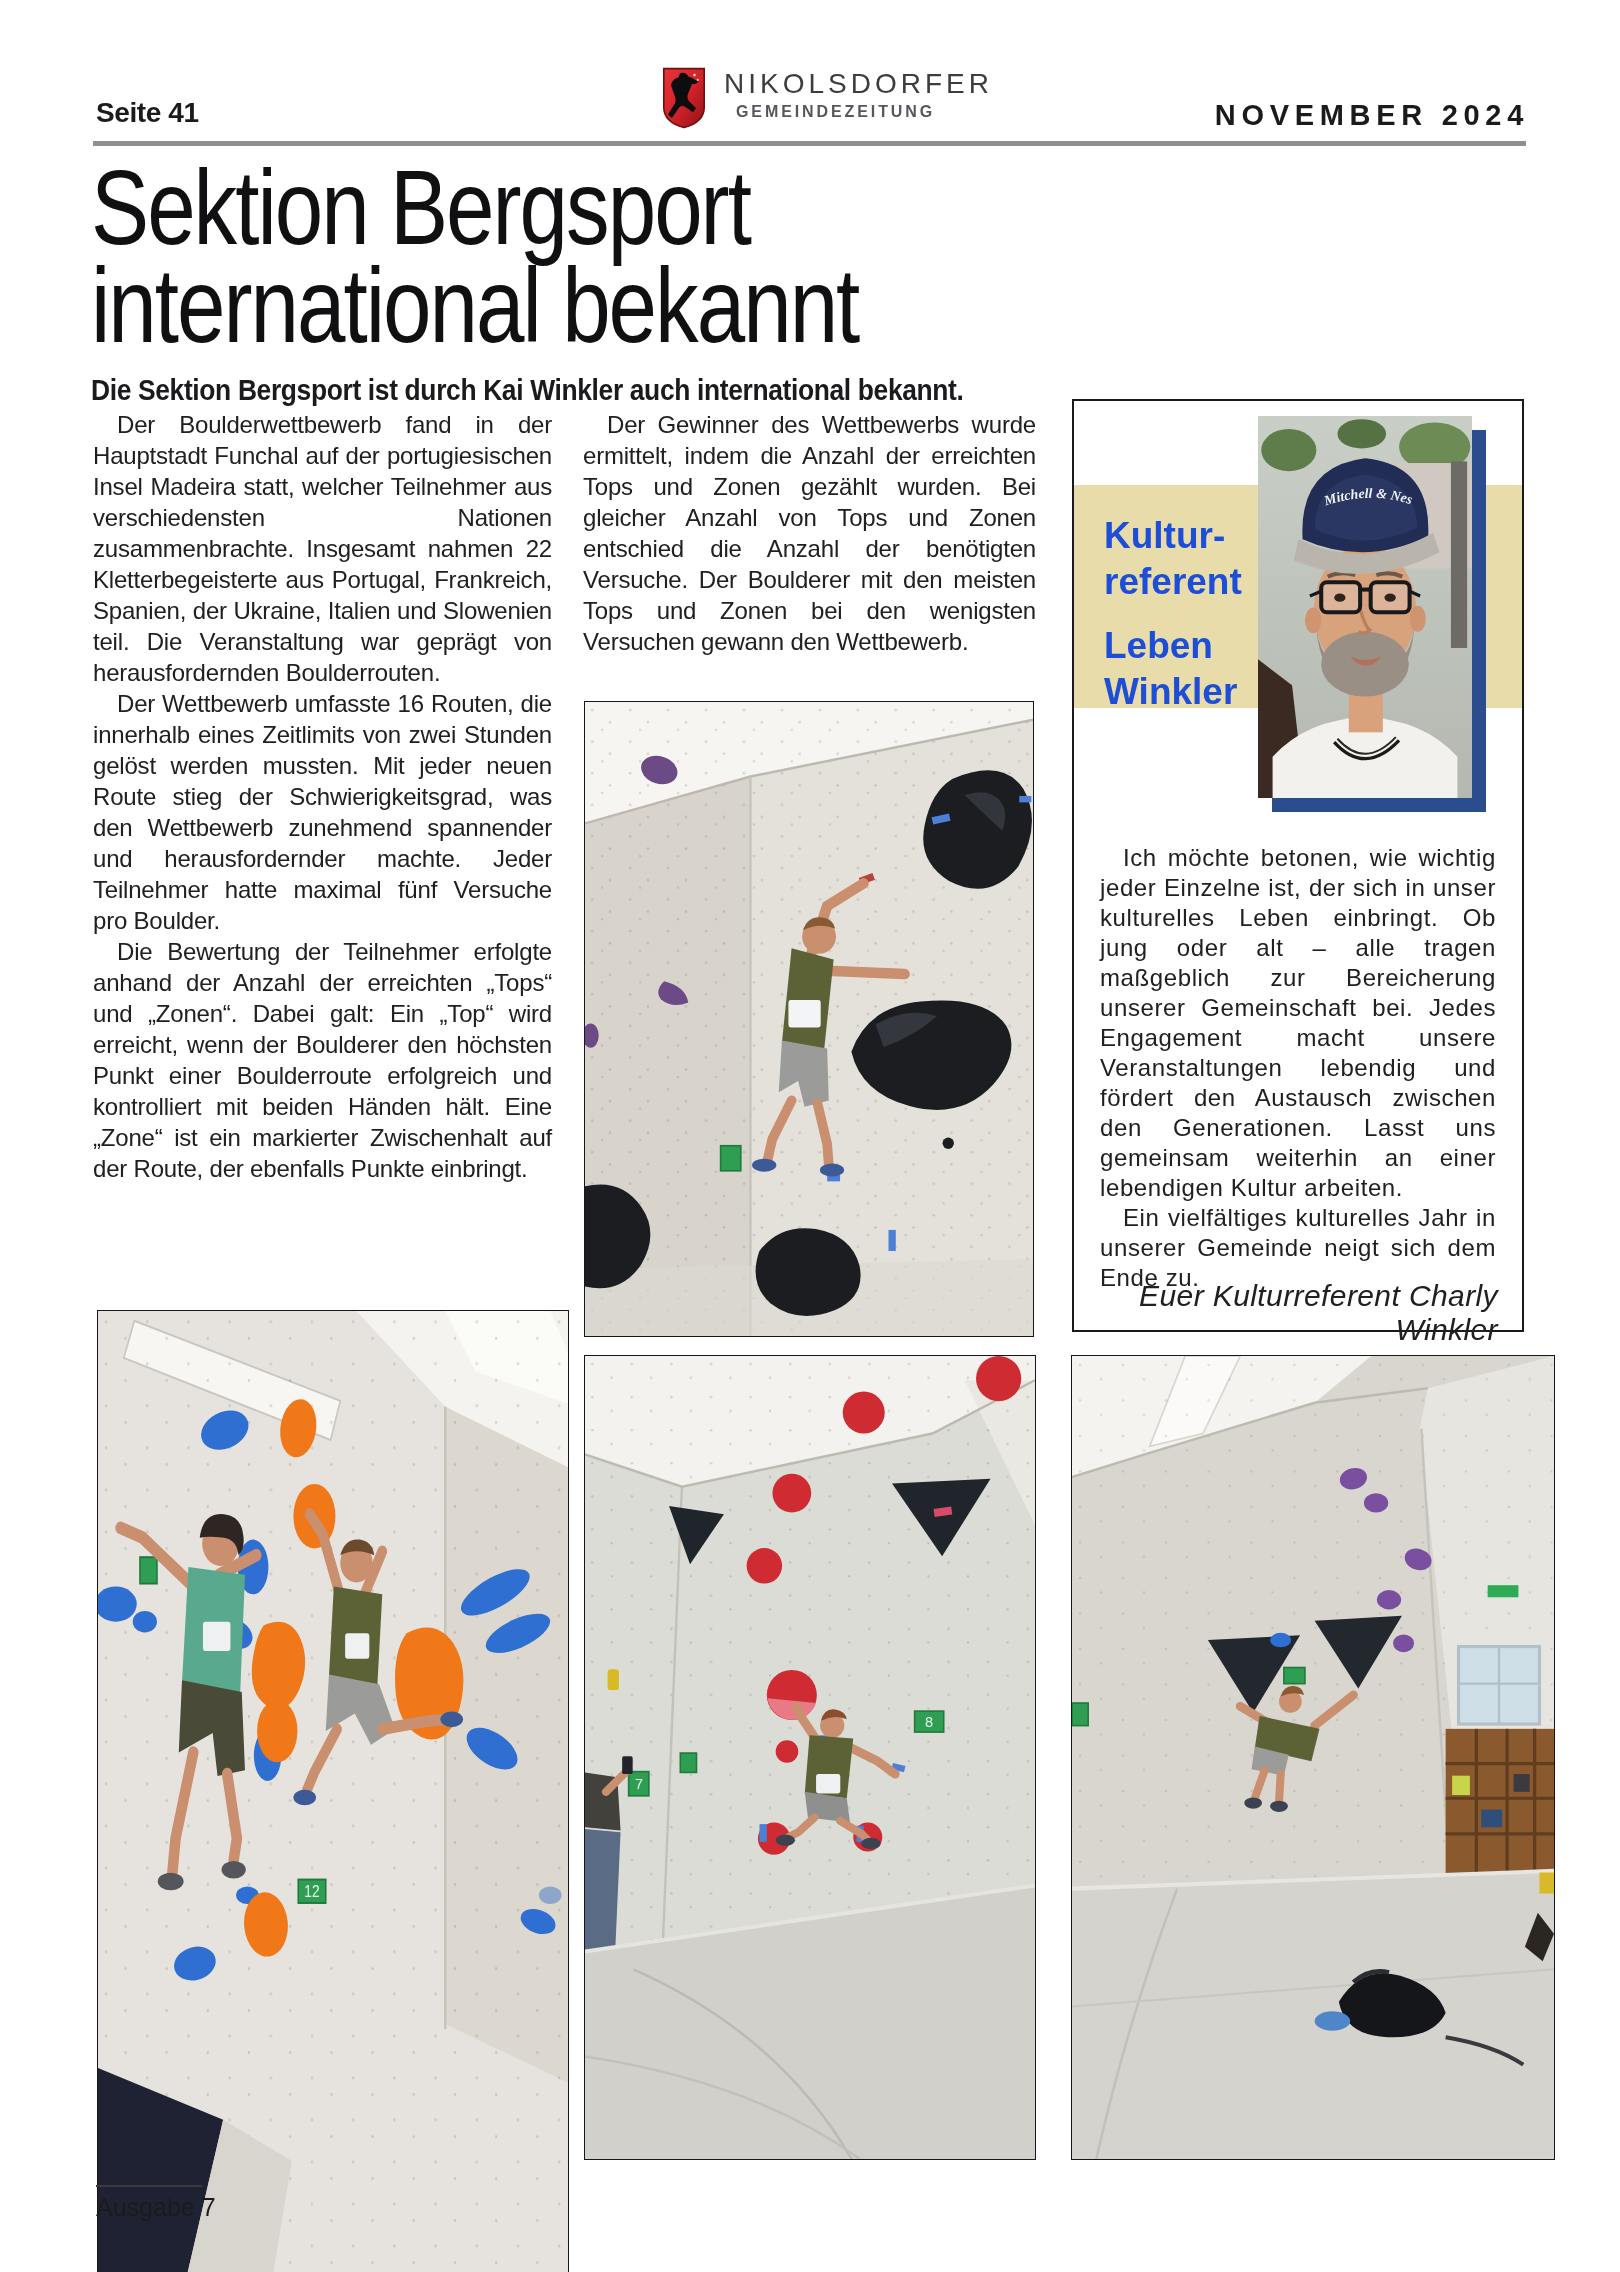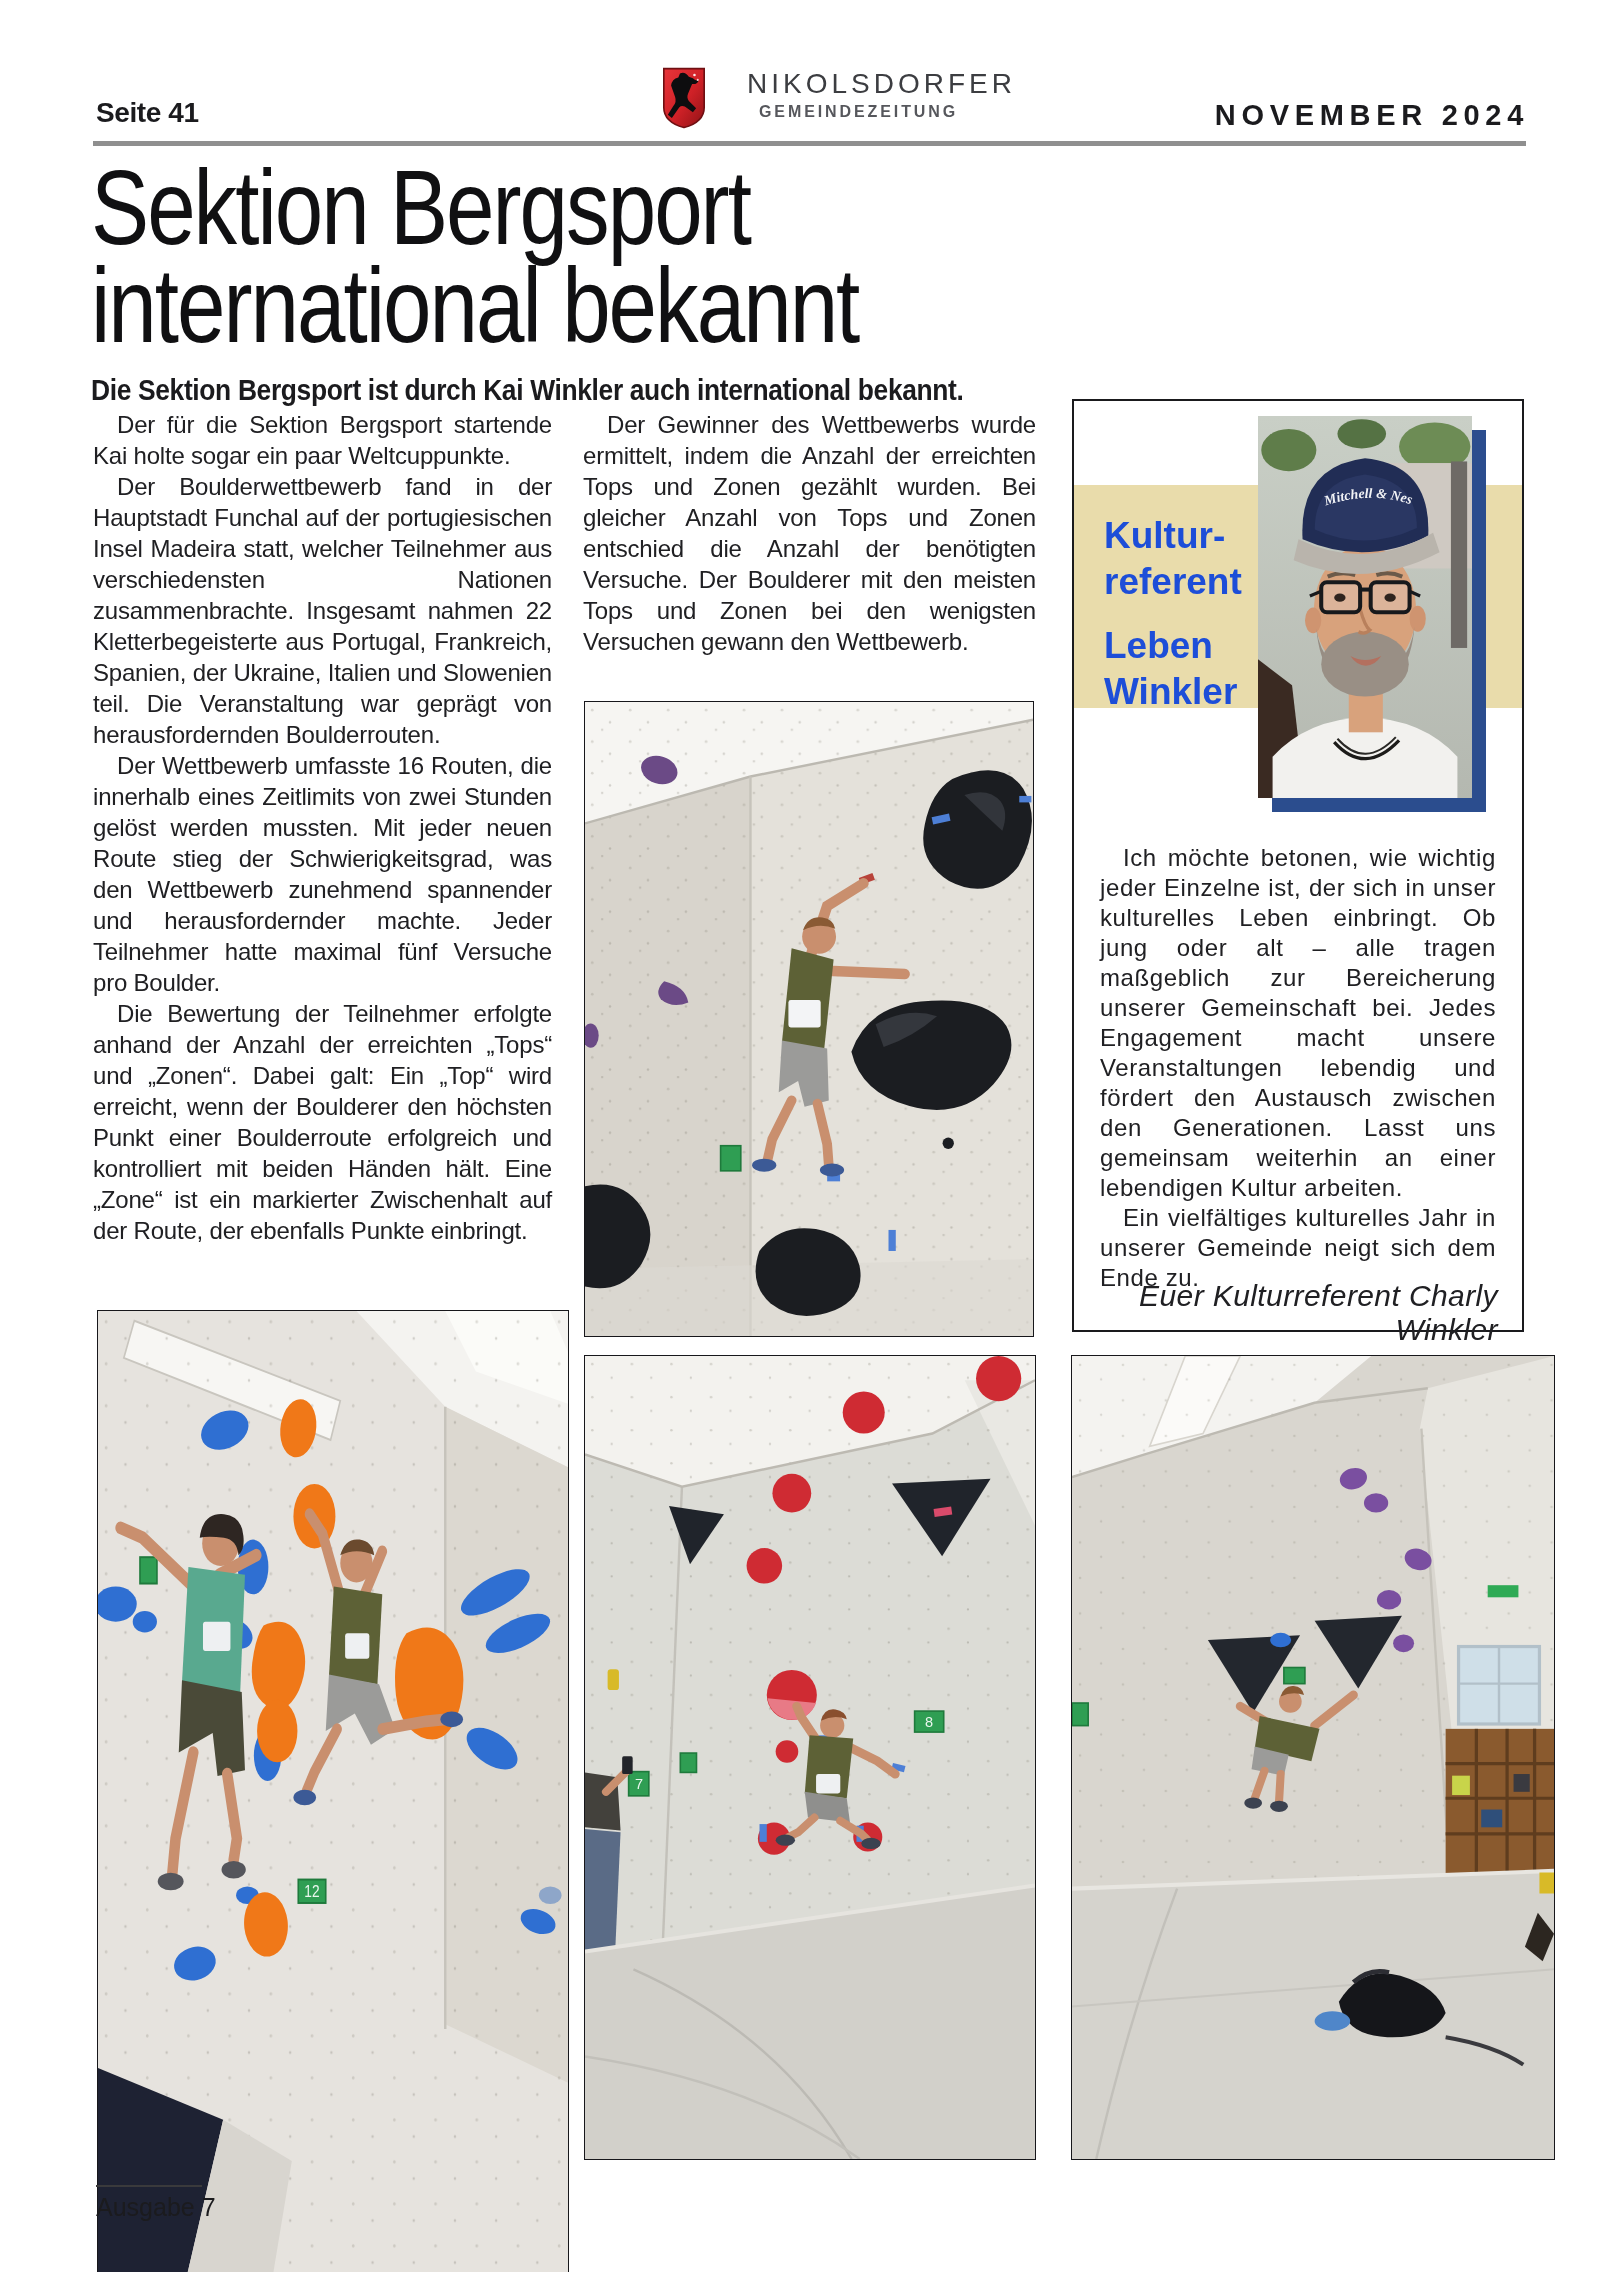--- a/index.html
+++ b/index.html
@@ -3,21 +3,21 @@
 <meta charset="utf-8">
 <style>
   html,body{margin:0;padding:0;background:#ffffff;}
   .page{position:relative;width:1620px;height:2273px;background:#fff;overflow:hidden;
         font-family:"Liberation Sans",sans-serif;color:#1b1b1e;}
   .abs{position:absolute;}
 
   
   .seite{left:96px;top:97px;font-size:28px;font-weight:600;letter-spacing:-0.4px;}
   .logo-shield{left:662px;top:67px;width:44px;height:63px;}
-  .logo-text{left:747px;top:70px;line-height:1;}
+  .logo-text{left:724px;top:70px;line-height:1;}
   .logo-line1{font-size:28px;letter-spacing:4px;color:#3c3d41;font-weight:400;}
   .logo-line2{font-size:16px;letter-spacing:2.9px;color:#56575c;font-weight:700;margin-top:5.7px;margin-left:12px;}
   .issue-date{right:91px;top:99px;font-size:29px;font-weight:700;letter-spacing:5.7px;}
   .top-rule{left:93px;top:141px;width:1433px;height:4.9px;background:#8f8f8f;}
 
   
   .headline{left:91px;top:159px;font-size:105px;line-height:98px;font-weight:300;
             letter-spacing:-2.4px;color:#101012;transform:scaleX(0.83);transform-origin:left top;white-space:nowrap;}
   .subhead{left:91px;top:373px;font-size:30px;font-weight:700;letter-spacing:-0.4px;
            transform:scaleX(0.88);transform-origin:left top;white-space:nowrap;}
@@ -86,21 +86,20 @@
   <div class="abs issue-date">NOVEMBER 2024</div>
   <div class="abs top-rule"></div>
 
   <div class="abs headline">
     <div>Sektion Bergsport</div>
     <div>international bekannt</div>
   </div>
   <div class="abs subhead">Die Sektion Bergsport ist durch Kai Winkler auch international bekannt.</div>
 
   <div class="abs col col1">
-    <p>Der für die Sektion Bergsport startende Kai holte sogar ein paar Weltcuppunkte.</p>
     <p>Der Boulderwettbewerb fand in der Hauptstadt Funchal auf der portugiesischen Insel Madeira statt, welcher Teilnehmer aus verschiedensten Nationen zusammenbrachte. Insgesamt nahmen 22 Kletterbegeisterte aus Portugal, Frankreich, Spanien, der Ukraine, Italien und Slowenien teil. Die Veranstaltung war geprägt von herausfordernden Boulderrouten.</p>
     <p>Der Wettbewerb umfasste 16 Routen, die innerhalb eines Zeitlimits von zwei Stunden gelöst werden mussten. Mit jeder neuen Route stieg der Schwierigkeitsgrad, was den Wettbewerb zunehmend spannender und herausfordernder machte. Jeder Teilnehmer hatte maximal fünf Versuche pro Boulder.</p>
     <p>Die Bewertung der Teilnehmer erfolgte anhand der Anzahl der erreichten „Tops“ und „Zonen“. Dabei galt: Ein „Top“ wird erreicht, wenn der Boulderer den höchsten Punkt einer Boulderroute erfolgreich und kontrolliert mit beiden Händen hält. Eine „Zone“ ist ein markierter Zwischenhalt auf der Route, der ebenfalls Punkte einbringt.</p>
   </div>
 
   <div class="abs col col2">
     <p>Der Gewinner des Wettbewerbs wurde ermittelt, indem die Anzahl der erreichten Tops und Zonen gezählt wurden. Bei gleicher Anzahl von Tops und Zonen entschied die Anzahl der benötigten Versuche. Der Boulderer mit den meisten Tops und Zonen bei den wenigsten Versuchen gewann den Wettbewerb.</p>
   </div>
 
   <div class="abs photo photo-a">

